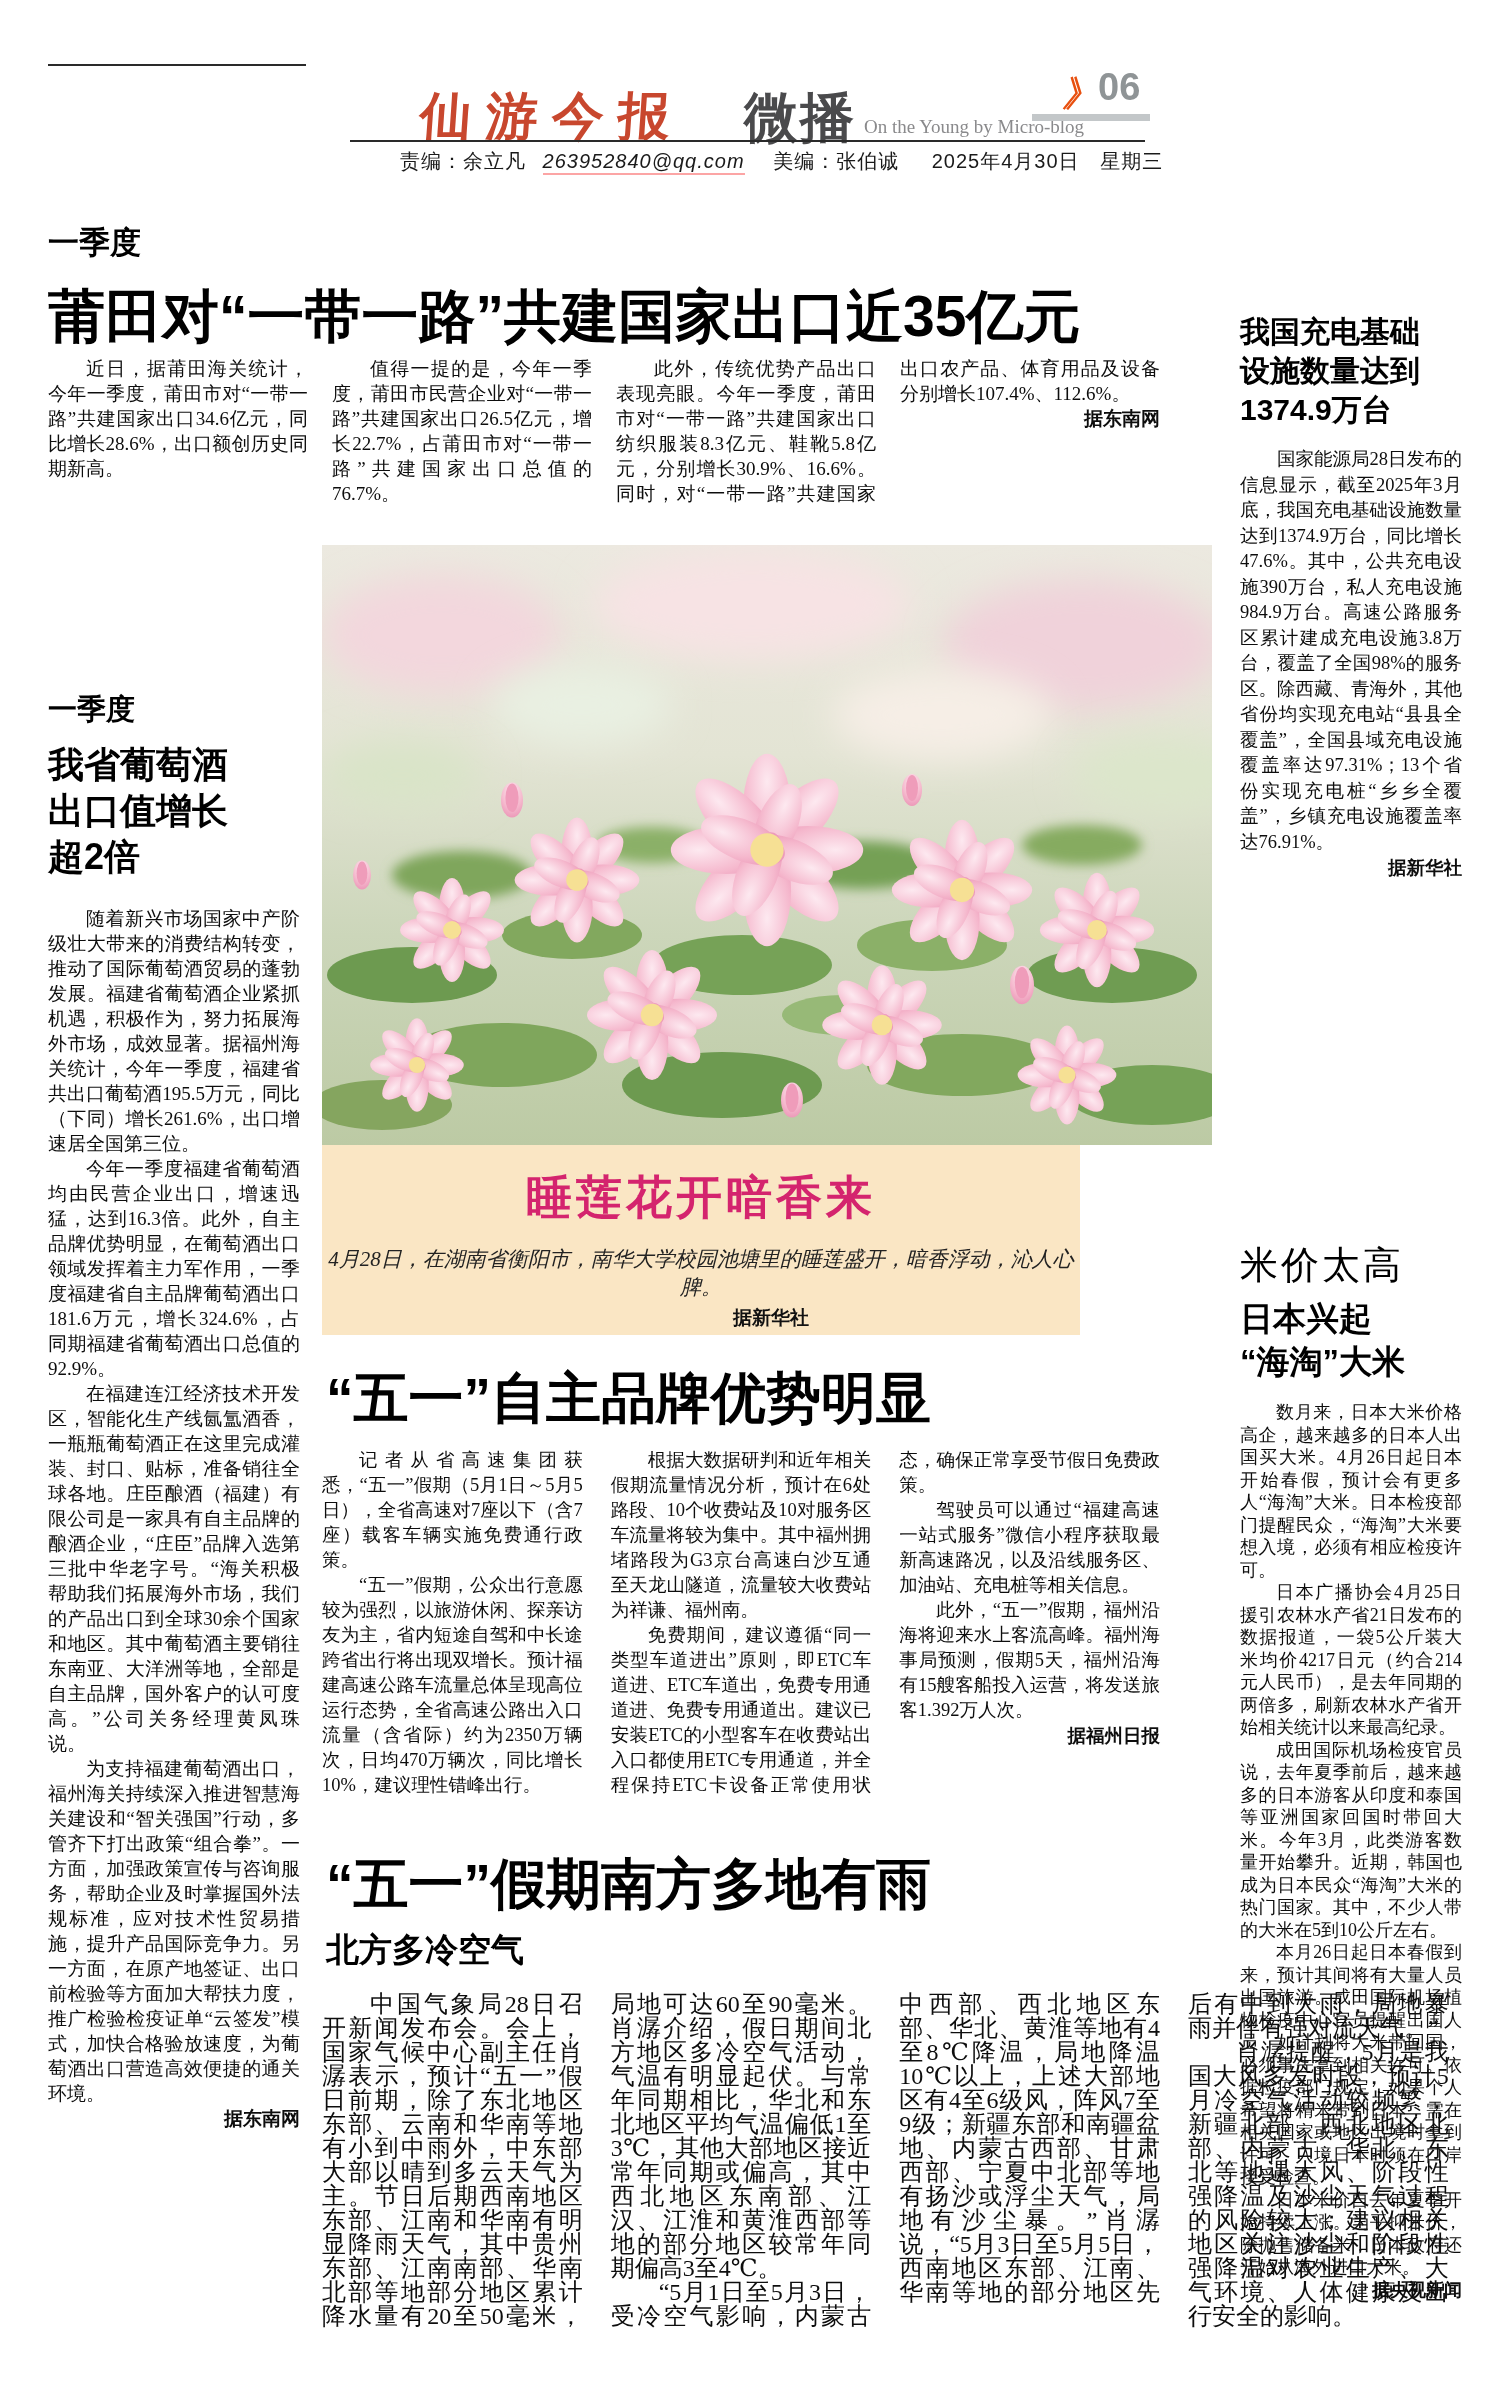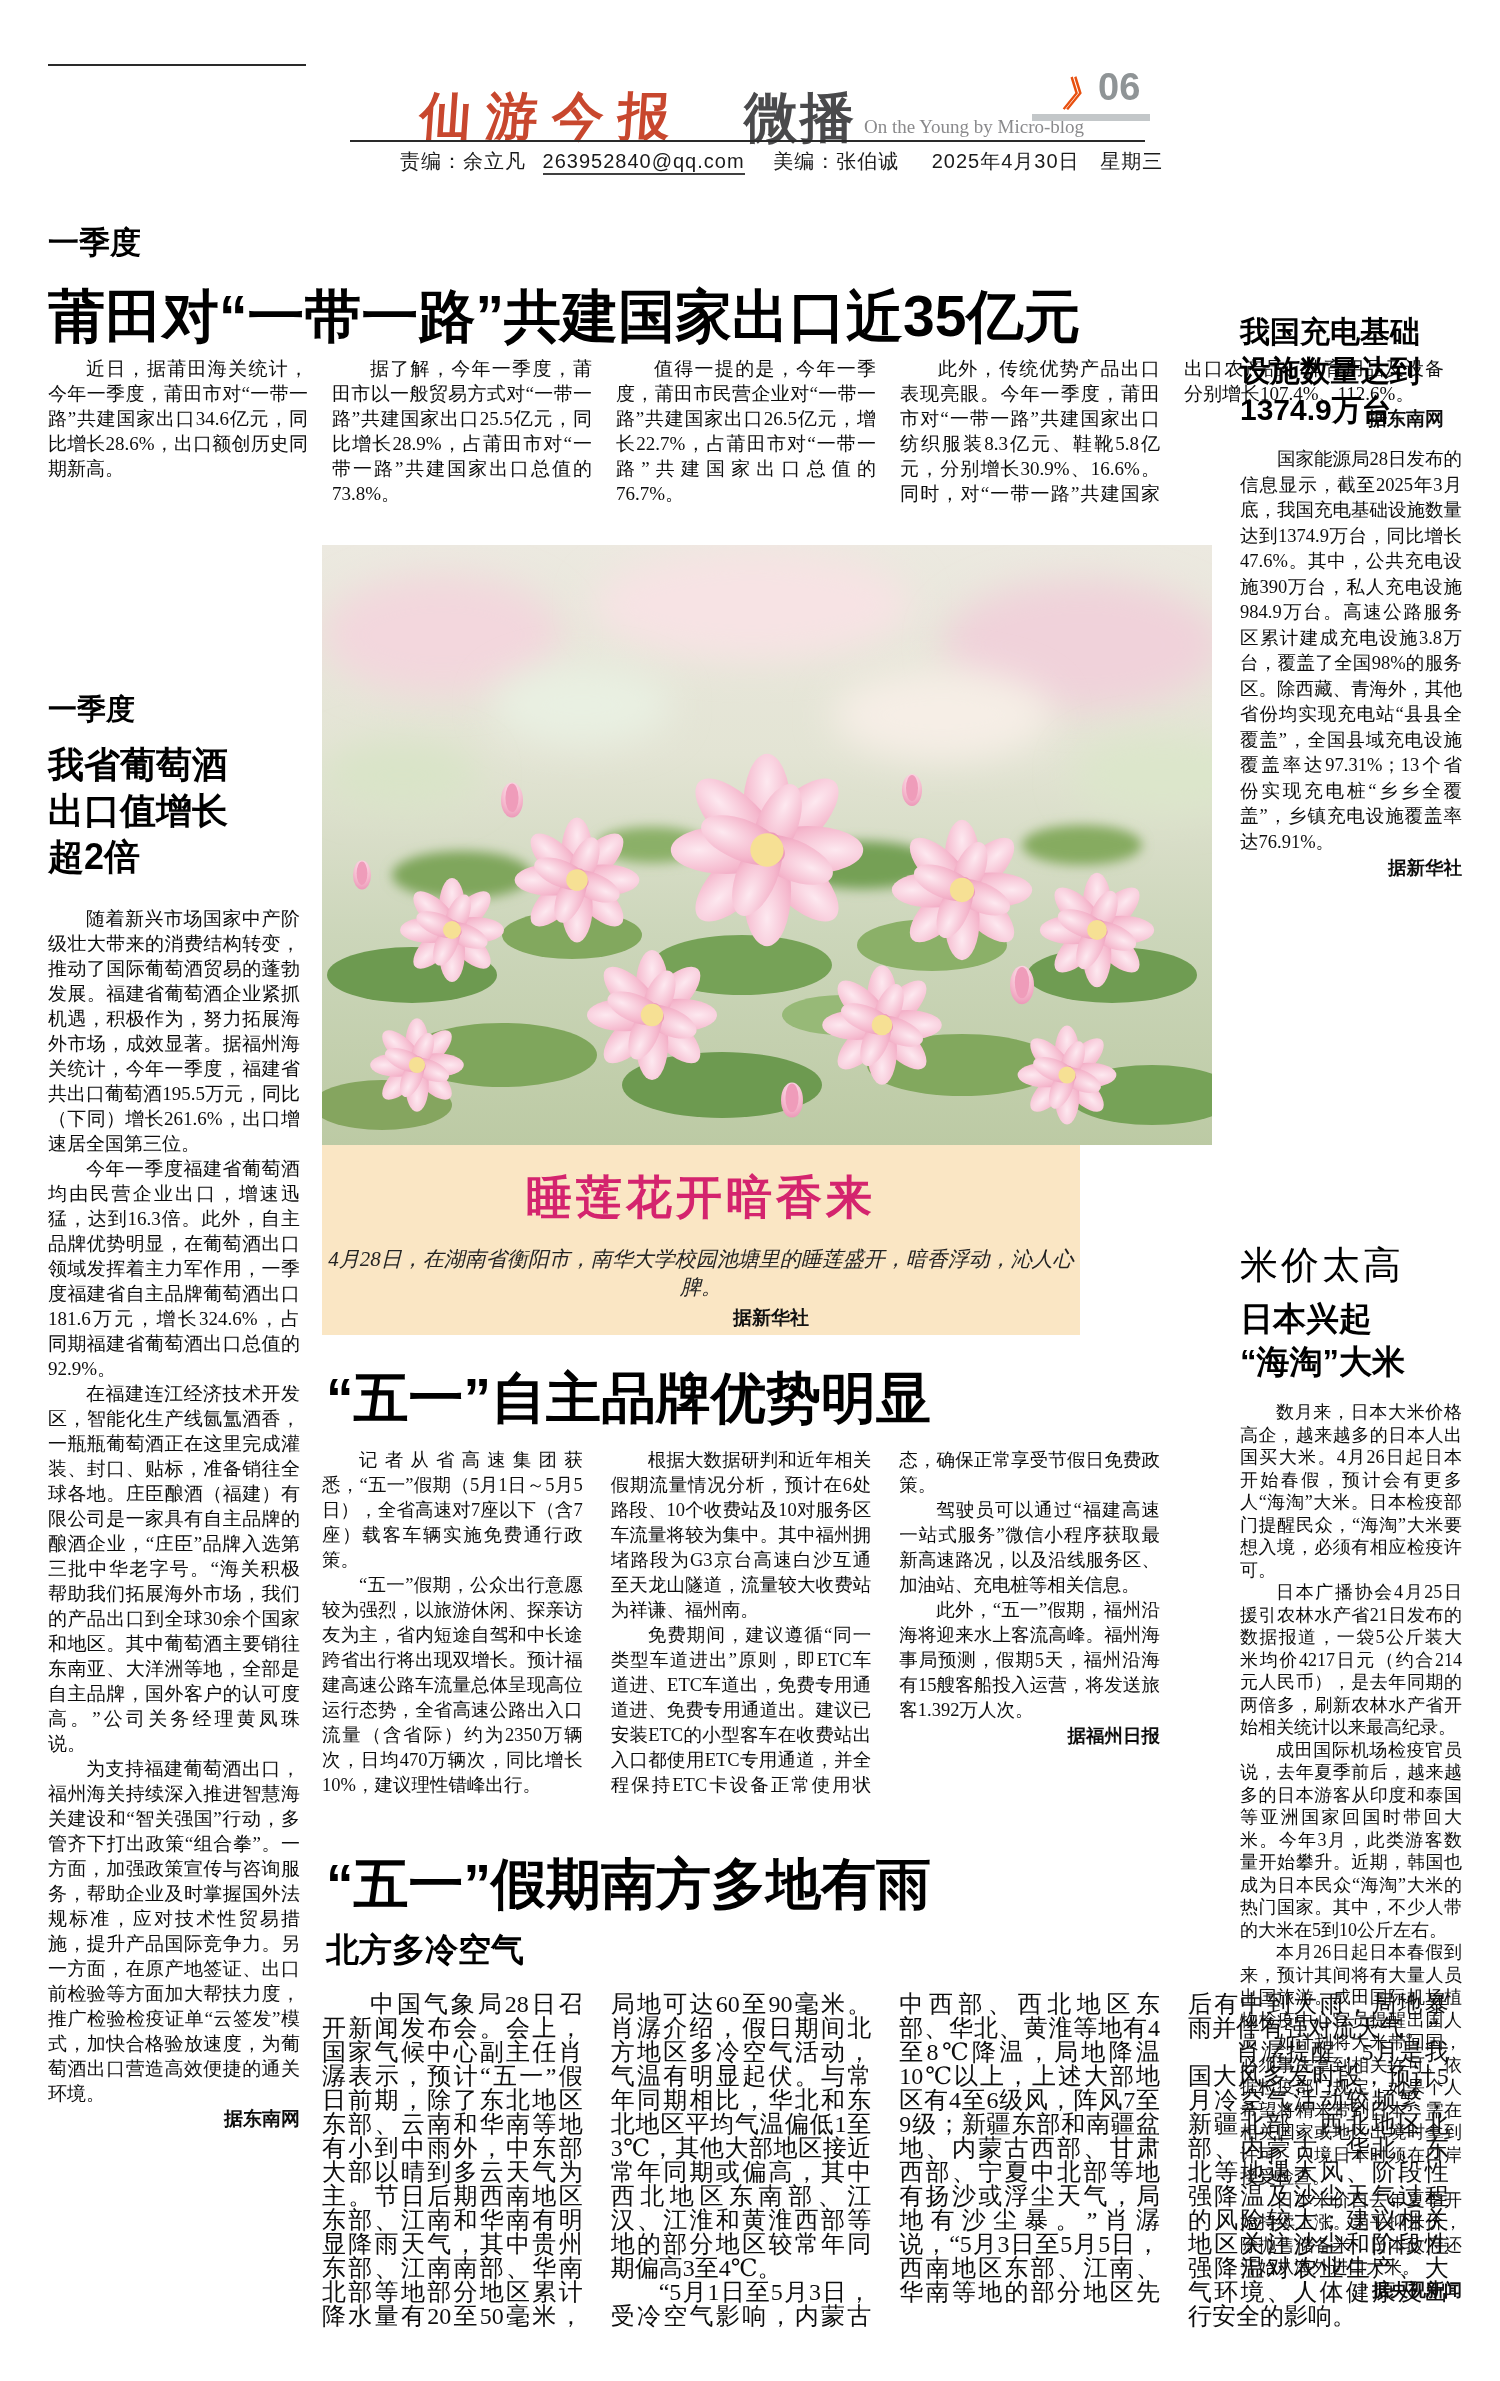--- a/index.html
+++ b/index.html
@@ -6,21 +6,21 @@
   #page{position:relative;width:1500px;height:2381px;background:#ffffff;margin:0 auto;
         font-family:"Liberation Serif","DejaVu Serif",serif;color:#111;overflow:hidden;}
   .abs{position:absolute;}
   .rule{background:#2a2a2a;}
   
   .masthead{font-family:"Liberation Serif",serif;font-weight:bold;color:#c8472e;
             font-size:52px;letter-spacing:14px;transform:skewX(-4deg);}
   .section-title{font-family:"Liberation Sans",sans-serif;font-weight:bold;color:#4a4a4c;font-size:54px;letter-spacing:2px;}
   .section-sub{font-family:"Liberation Serif",serif;color:#8a8a8c;font-size:19px;}
   .editor-line{font-family:"Liberation Sans",sans-serif;font-size:20px;color:#1a1a1a;letter-spacing:1px;}
-  .editor-line .email{border-bottom:2px solid #404040;padding-bottom:1px;}
+  .editor-line .email{border-bottom:2px solid #fca5a5;padding-bottom:1px;font-style:italic;}
   .pagenum-arrow{font-family:"Liberation Sans",sans-serif;color:#e8500f;font-size:36px;font-weight:bold;font-style:italic;}
   .pagenum{font-family:"Liberation Sans",sans-serif;color:#8f9496;font-size:38px;font-weight:bold;}
   
   .kicker{font-family:"Liberation Sans",sans-serif;font-weight:bold;font-size:31px;color:#000;}
   .headline-xl{font-family:"Liberation Sans",sans-serif;font-weight:bold;font-size:57px;color:#000;letter-spacing:0px;white-space:nowrap;}
   .headline-l{font-family:"Liberation Sans",sans-serif;font-weight:bold;font-size:55px;color:#000;white-space:nowrap;}
   .subhead{font-family:"Liberation Sans",sans-serif;font-weight:bold;font-size:33px;color:#000;}
   .title-col{font-family:"Liberation Sans",sans-serif;font-weight:bold;font-size:36px;line-height:46px;color:#000;}
   .title-side{font-family:"Liberation Sans",sans-serif;font-weight:bold;font-size:30px;line-height:39px;color:#000;}
   
@@ -61,21 +61,20 @@
     <span style="margin-left:26px;">2025年4月30日</span>
     <span style="margin-left:14px;">星期三</span>
   </div>
 
   <div class="abs kicker" style="left:48px;top:222px;">一季度</div>
   <div class="abs headline-xl" style="left:48px;top:279px;">莆田对“一带一路”共建国家出口近35亿元</div>
 
   <div class="abs body-txt cols-4" style="left:48px;top:356px;width:1112px;height:158px;">
     <div>
         <p>近日，据莆田海关统计，今年一季度，莆田市对“一带一路”共建国家出口34.6亿元，同比增长28.6%，出口额创历史同期新高。</p>
-        <p>据了解，今年一季度，莆田市以一般贸易方式对“一带一路”共建国家出口25.5亿元，同比增长28.9%，占莆田市对“一带一路”共建国家出口总值的73.8%。</p>
         <p>值得一提的是，今年一季度，莆田市民营企业对“一带一路”共建国家出口26.5亿元，增长22.7%，占莆田市对“一带一路”共建国家出口总值的76.7%。</p>
         <p>此外，传统优势产品出口表现亮眼。今年一季度，莆田市对“一带一路”共建国家出口纺织服装8.3亿元、鞋靴5.8亿元，分别增长30.9%、16.6%。同时，对“一带一路”共建国家出口农产品、体育用品及设备分别增长107.4%、112.6%。</p>
       </div>
     <div class="source">据东南网</div>
   </div>
 
   <div class="abs" style="left:322px;top:545px;width:890px;height:600px;">
     <svg width="890" height="600" viewBox="0 0 890 600">
       <defs>
         <linearGradient id="water" x1="0" y1="0" x2="0" y2="1">

